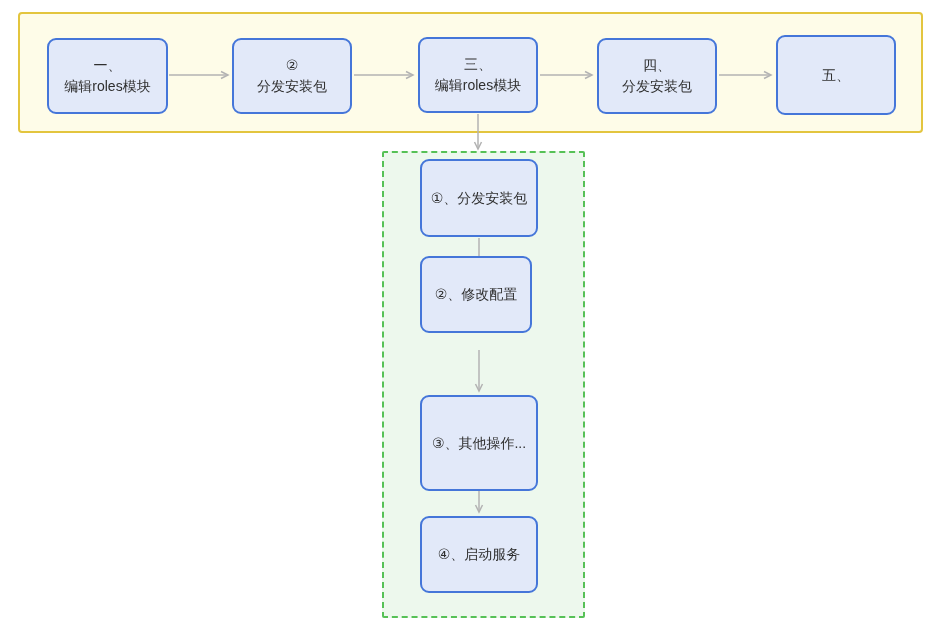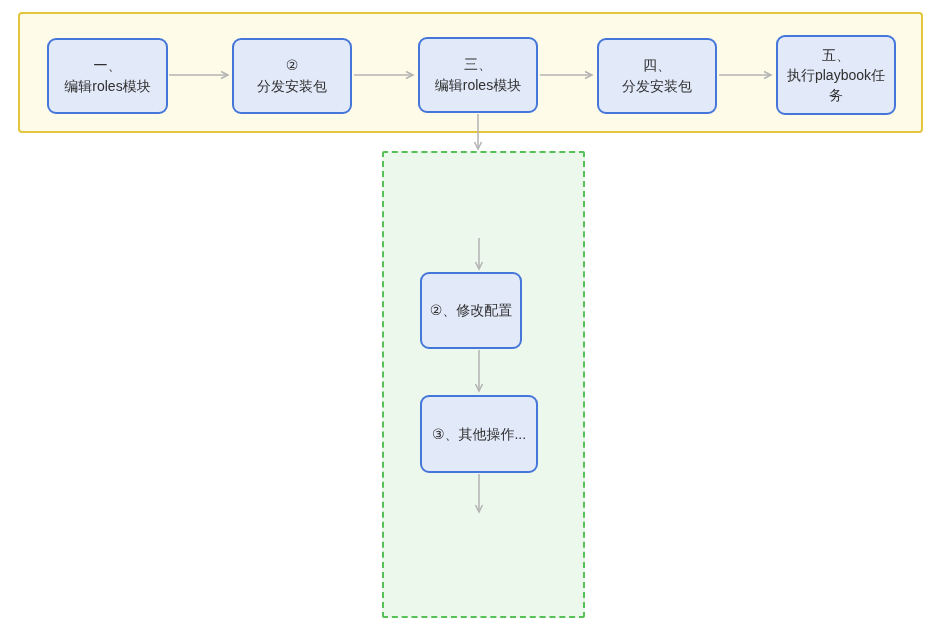--- a/index.html
+++ b/index.html
@@ -62,23 +62,28 @@
   <div class="node" style="left:418px;top:37px;width:120px;height:76px">
     <span class="ln">三、</span>
     <span class="ln">编辑roles模块</span>
   </div>
   <div class="node" style="left:597px;top:38px;width:120px;height:76px">
     <span class="ln">四、</span>
     <span class="ln">分发安装包</span>
   </div>
   <div class="node" style="left:776px;top:35px;width:120px;height:80px;line-height:20px">
     <span class="ln">五、</span>
-    <span class="ln">执行playbook任务</span>
   </div>
 
-  <div class="node" style="left:420px;top:272px;width:102px;height:77px">
+  <div class="node" style="left:420px;top:159px;width:118px;height:78px">
+    <span class="ln">①、分发安装包</span>
+  </div>
+  <div class="node" style="left:420px;top:256px;width:112px;height:77px">
     <span class="ln">②、修改配置</span>
   </div>
-  <div class="node" style="left:420px;top:395px;width:118px;height:78px">
+  <div class="node" style="left:420px;top:395px;width:118px;height:96px">
     <span class="ln">③、其他操作...</span>
+  </div>
+  <div class="node" style="left:420px;top:516px;width:118px;height:77px">
+    <span class="ln">④、启动服务</span>
   </div>
 
 </div>
 
 </body></html>

